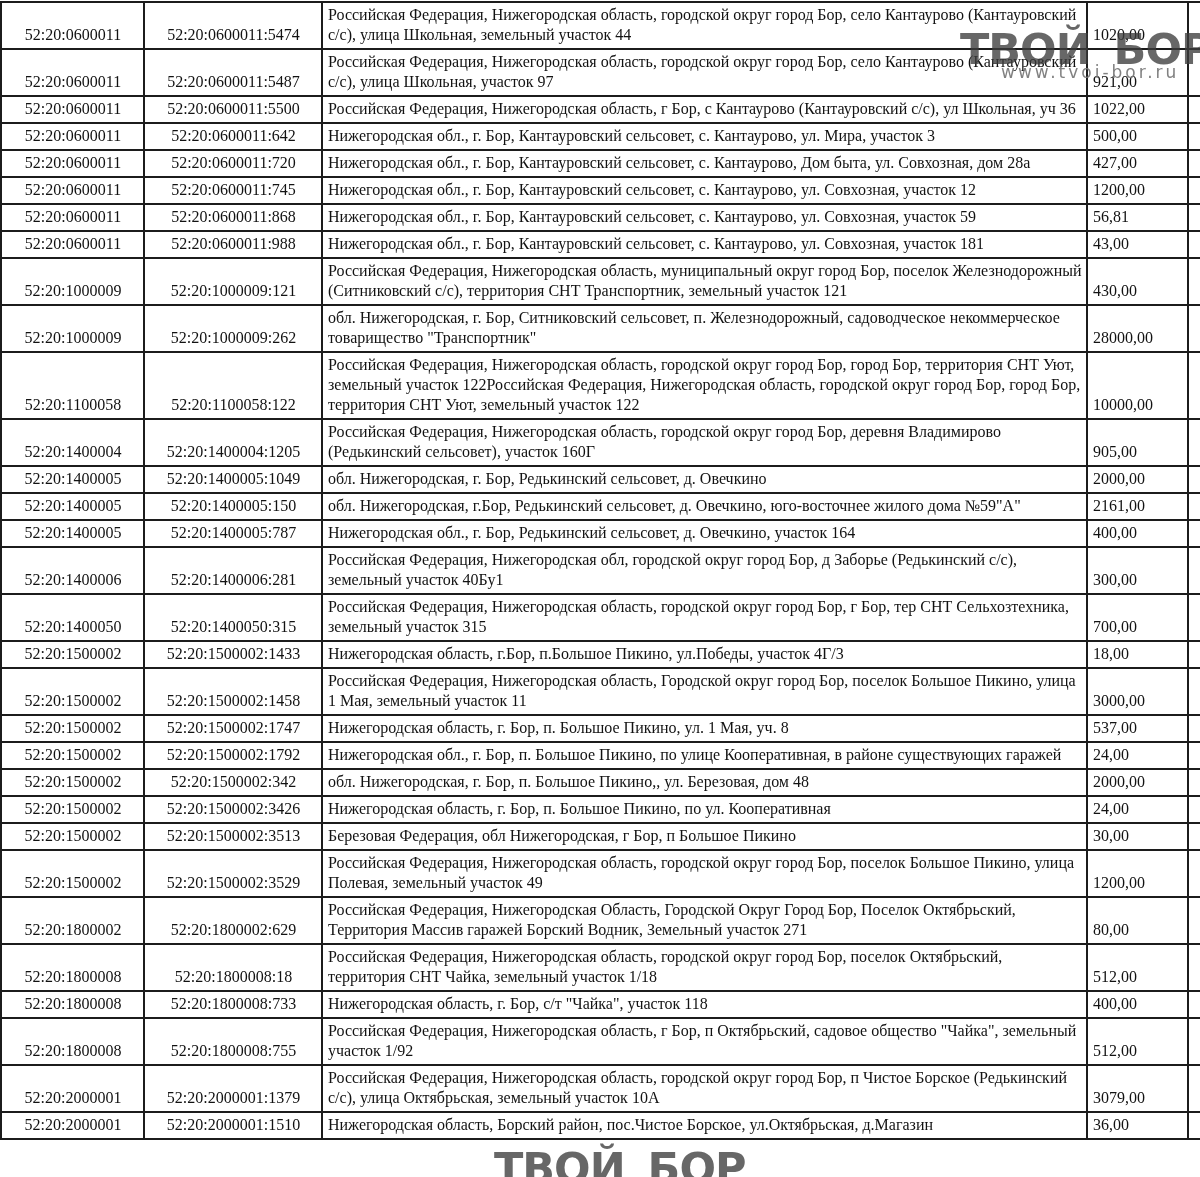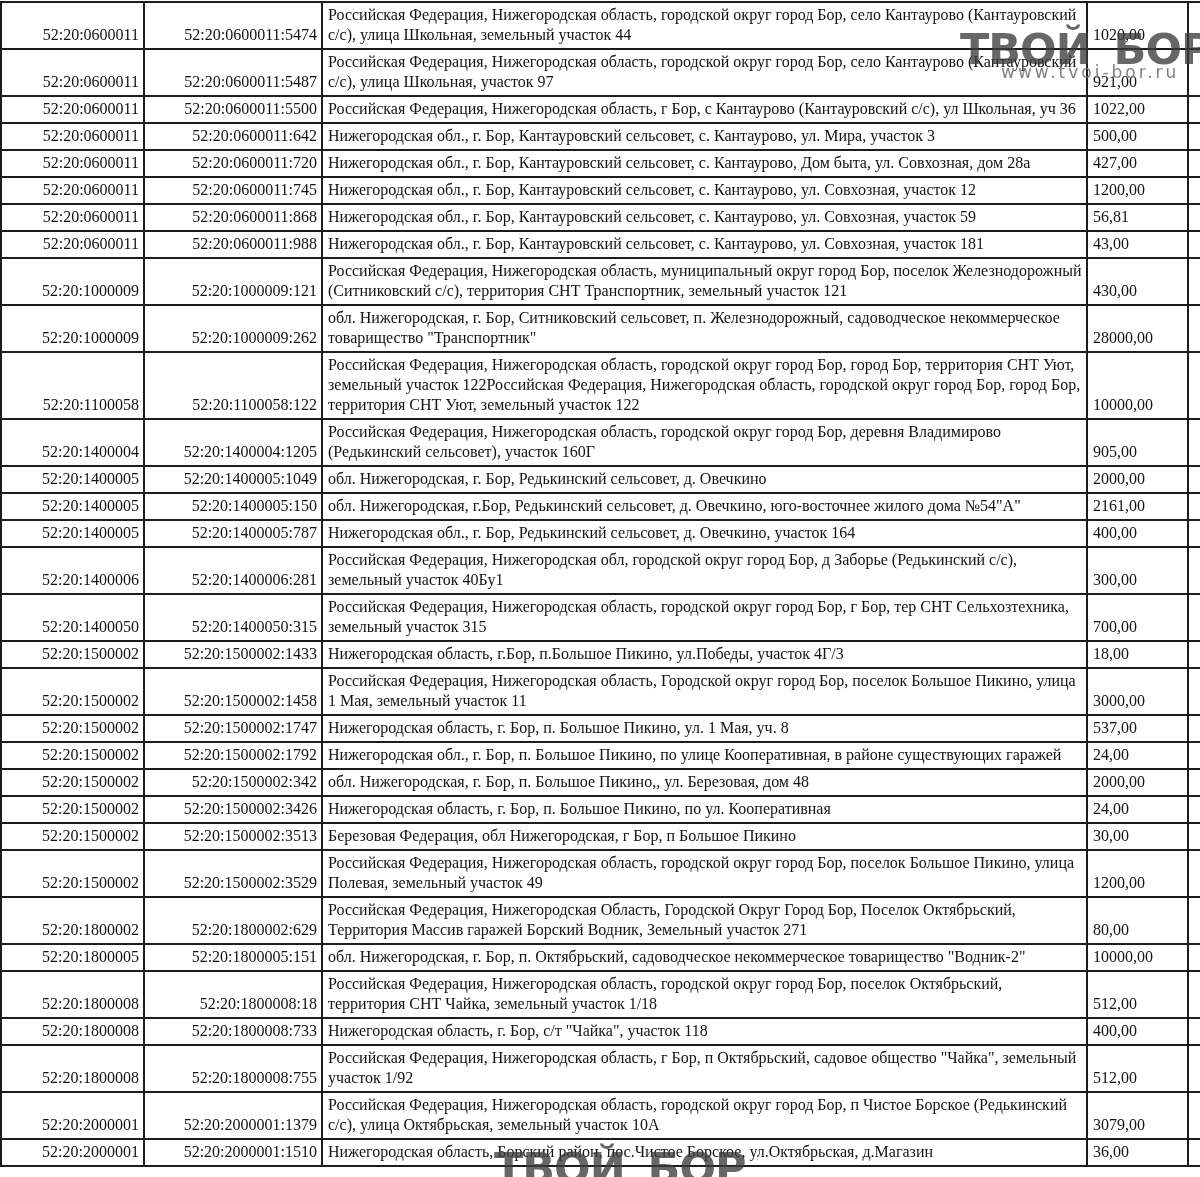--- a/index.html
+++ b/index.html
@@ -19,22 +19,22 @@
     line-height: 20px;
     color: #121212;
     margin-top: 1px;
   }
   table.cad td {
     border: 2px solid #1c1c1c;
     vertical-align: bottom;
     padding: 2px 4px 3px 5px;
     overflow: hidden;
   }
-  td.c-quarter { text-align: right; white-space: nowrap; }
-  td.c-number  { text-align: right; white-space: nowrap; }
+  td.c-quarter { text-align: center; white-space: nowrap; }
+  td.c-number  { text-align: center; white-space: nowrap; }
   td.c-address { text-align: left; padding-right: 7px; padding-left: 6px; }
   td.c-area    { text-align: left; padding-right: 5px; white-space: nowrap; }
   td.c-stub    { border-right: none; padding: 0; }
 
   .wm-brand {
     position: absolute;
     font-family: "DejaVu Sans", sans-serif;
     font-weight: 900;
     font-size: 43px;
     letter-spacing: -1px;
@@ -170,21 +170,21 @@
     <td class="c-quarter">52:20:1400005</td>
     <td class="c-number">52:20:1400005:1049</td>
     <td class="c-address">обл. Нижегородская, г. Бор, Редькинский сельсовет, д. Овечкино</td>
     <td class="c-area">2000,00</td>
     <td class="c-stub"></td>
   </tr>
 
   <tr>
     <td class="c-quarter">52:20:1400005</td>
     <td class="c-number">52:20:1400005:150</td>
-    <td class="c-address">обл. Нижегородская, г.Бор, Редькинский сельсовет, д. Овечкино, юго-восточнее жилого дома №54"А"</td>
+    <td class="c-address">обл. Нижегородская, г.Бор, Редькинский сельсовет, д. Овечкино, юго-восточнее жилого дома №59"А"</td>
     <td class="c-area">2161,00</td>
     <td class="c-stub"></td>
   </tr>
 
   <tr>
     <td class="c-quarter">52:20:1400005</td>
     <td class="c-number">52:20:1400005:787</td>
     <td class="c-address">Нижегородская обл., г. Бор, Редькинский сельсовет, д. Овечкино, участок 164</td>
     <td class="c-area">400,00</td>
     <td class="c-stub"></td>
@@ -271,27 +271,20 @@
   </tr>
 
   <tr>
     <td class="c-quarter">52:20:1800002</td>
     <td class="c-number">52:20:1800002:629</td>
     <td class="c-address">Российская Федерация, Нижегородская Область, Городской Округ Город Бор, Поселок Октябрьский, Территория Массив гаражей Борский Водник, Земельный участок 271</td>
     <td class="c-area">80,00</td>
     <td class="c-stub"></td>
   </tr>
 
-  <tr>
-    <td class="c-quarter">52:20:1800005</td>
-    <td class="c-number">52:20:1800005:151</td>
-    <td class="c-address">обл. Нижегородская, г. Бор, п. Октябрьский, садоводческое некоммерческое товарищество "Водник-2"</td>
-    <td class="c-area">10000,00</td>
-    <td class="c-stub"></td>
-  </tr>
 
   <tr>
     <td class="c-quarter">52:20:1800008</td>
     <td class="c-number">52:20:1800008:18</td>
     <td class="c-address">Российская Федерация, Нижегородская область, городской округ город Бор, поселок Октябрьский, территория СНТ Чайка, земельный участок 1/18</td>
     <td class="c-area">512,00</td>
     <td class="c-stub"></td>
   </tr>
 
   <tr>

